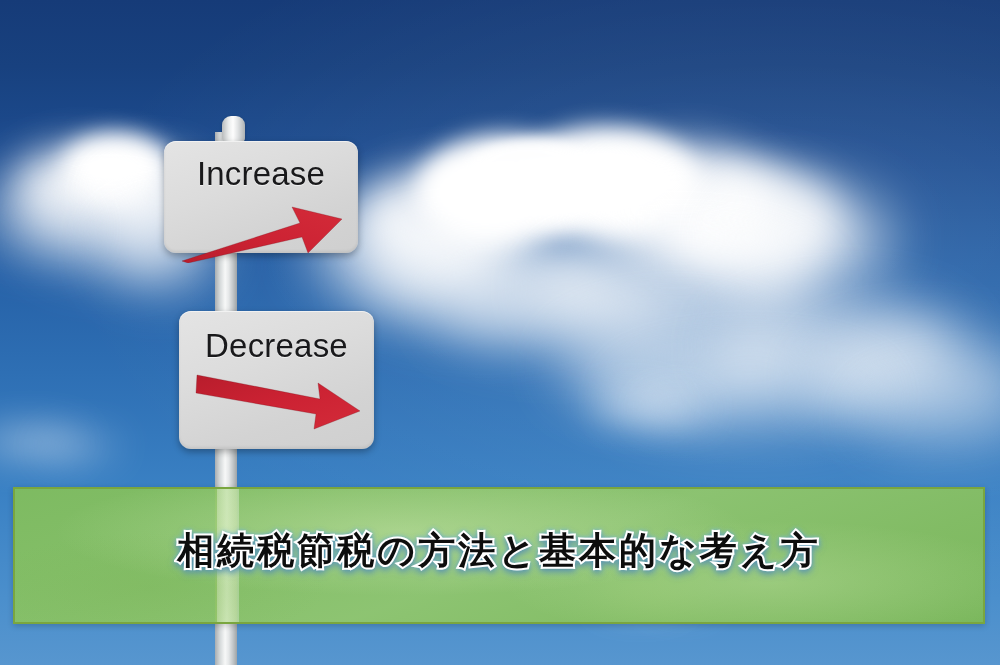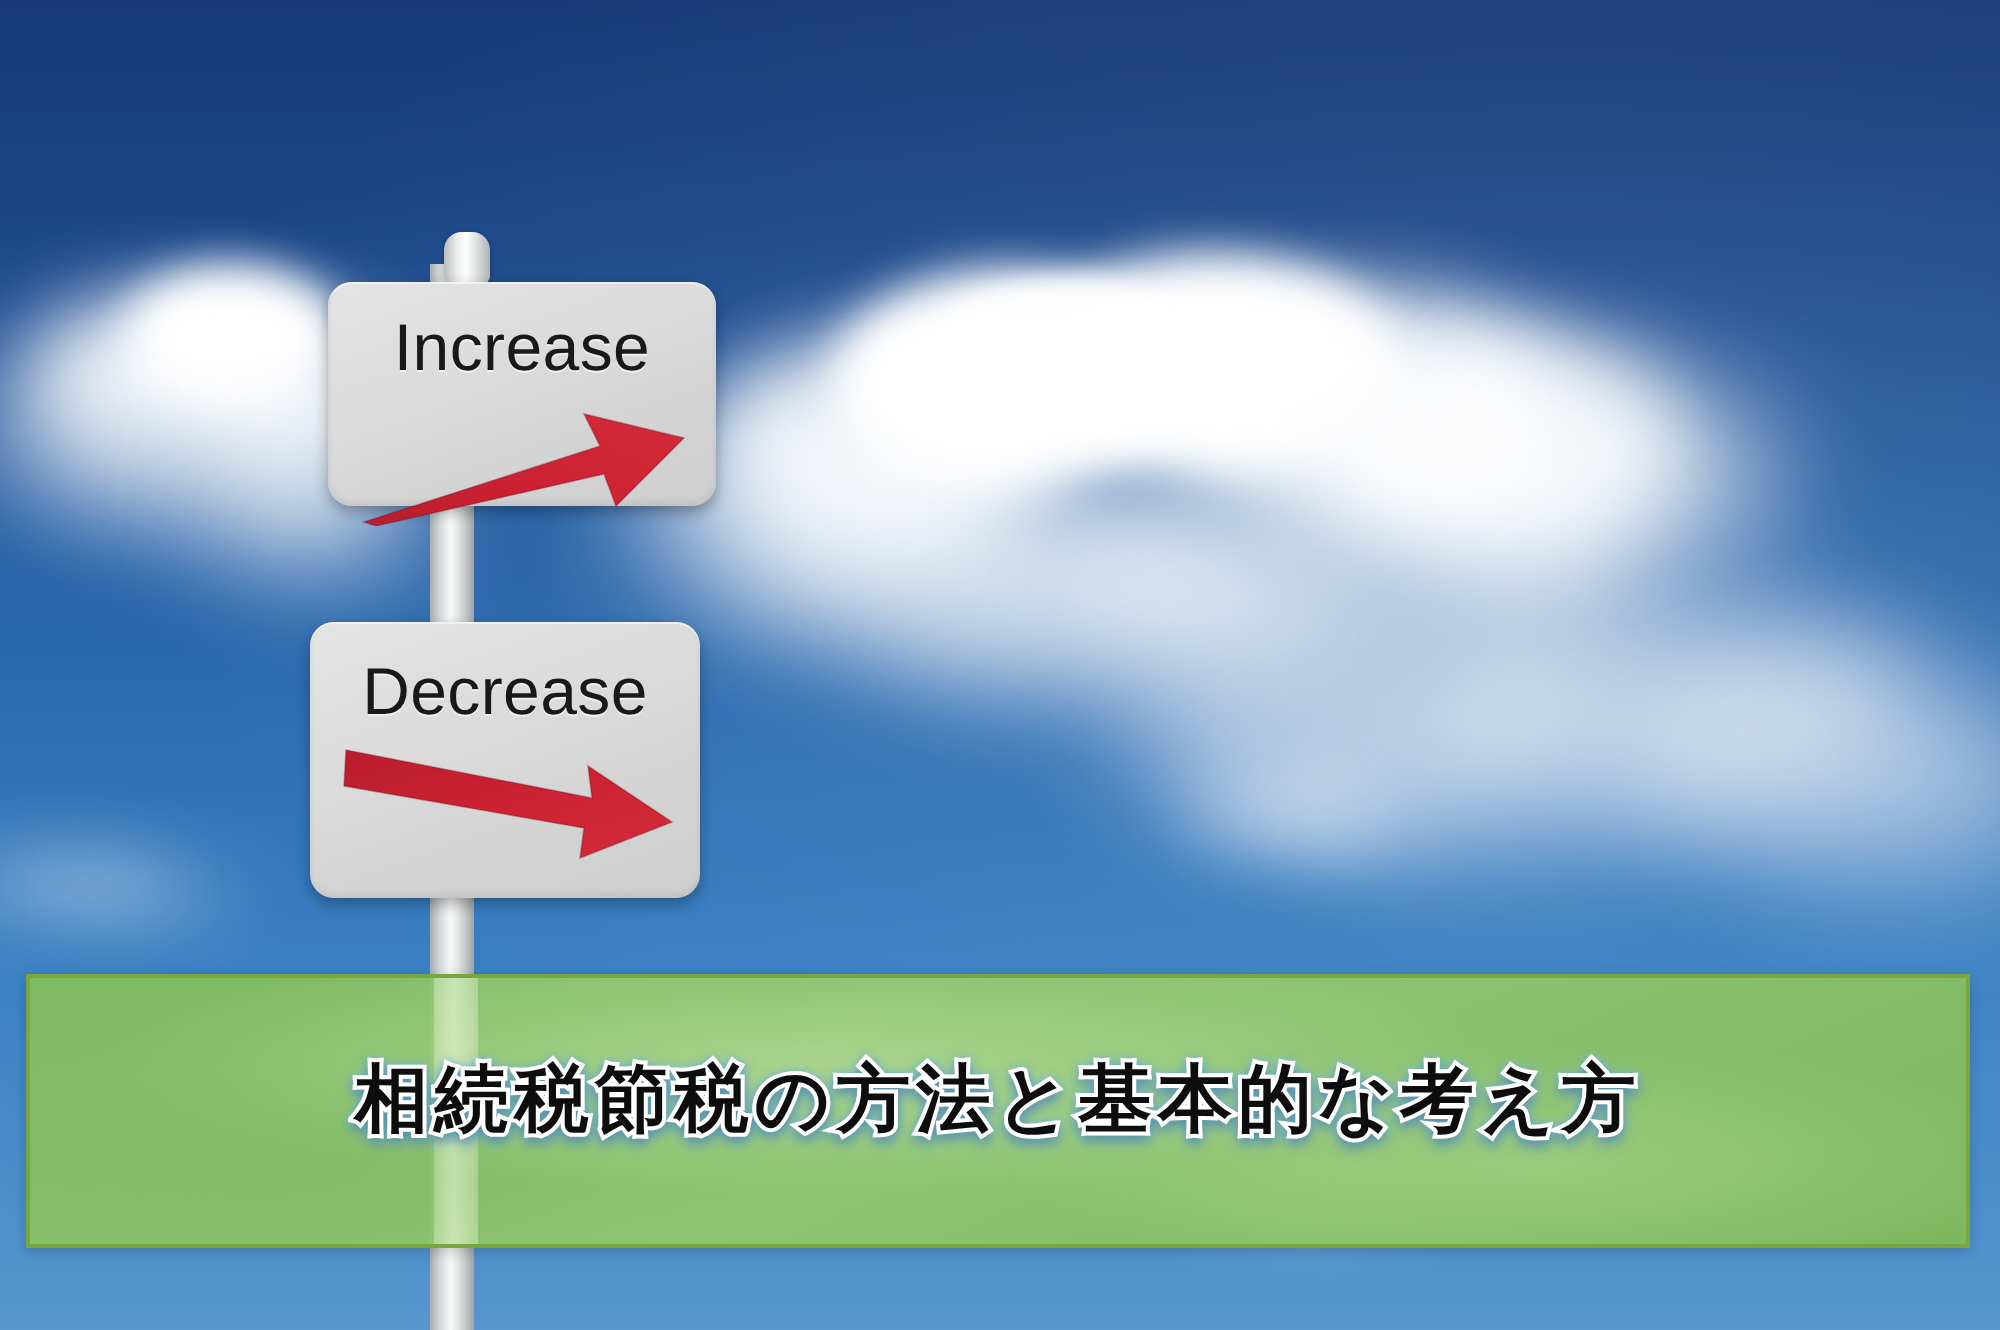--- a/index.html
+++ b/index.html
@@ -82,21 +82,21 @@
     position:absolute;
     border-radius:12px;
     background:linear-gradient(160deg,#e4e4e4 0%,#dcdcdc 38%,#d3d3d3 72%,#cfcfcf 100%);
     box-shadow:
       0 3px 7px rgba(0,0,0,.30),
       inset 0 1px 0 rgba(255,255,255,.55),
       inset 0 -2px 3px rgba(0,0,0,.07);
     z-index:5;
   }
   #sign-increase { left:164px; top:141px; width:194px; height:112px; }
-  #sign-decrease { left:155px; top:311px; width:195px; height:138px; }
+  #sign-decrease { left:179px; top:311px; width:195px; height:138px; }
 
   .sign-label {
     position:absolute; left:0; right:0;
     text-align:center;
     color:#19191b;
     font-family:"Liberation Sans", sans-serif;
     font-weight:400;
     letter-spacing:.2px;
     text-shadow:0 1px 0 rgba(255,255,255,.6);
   }

